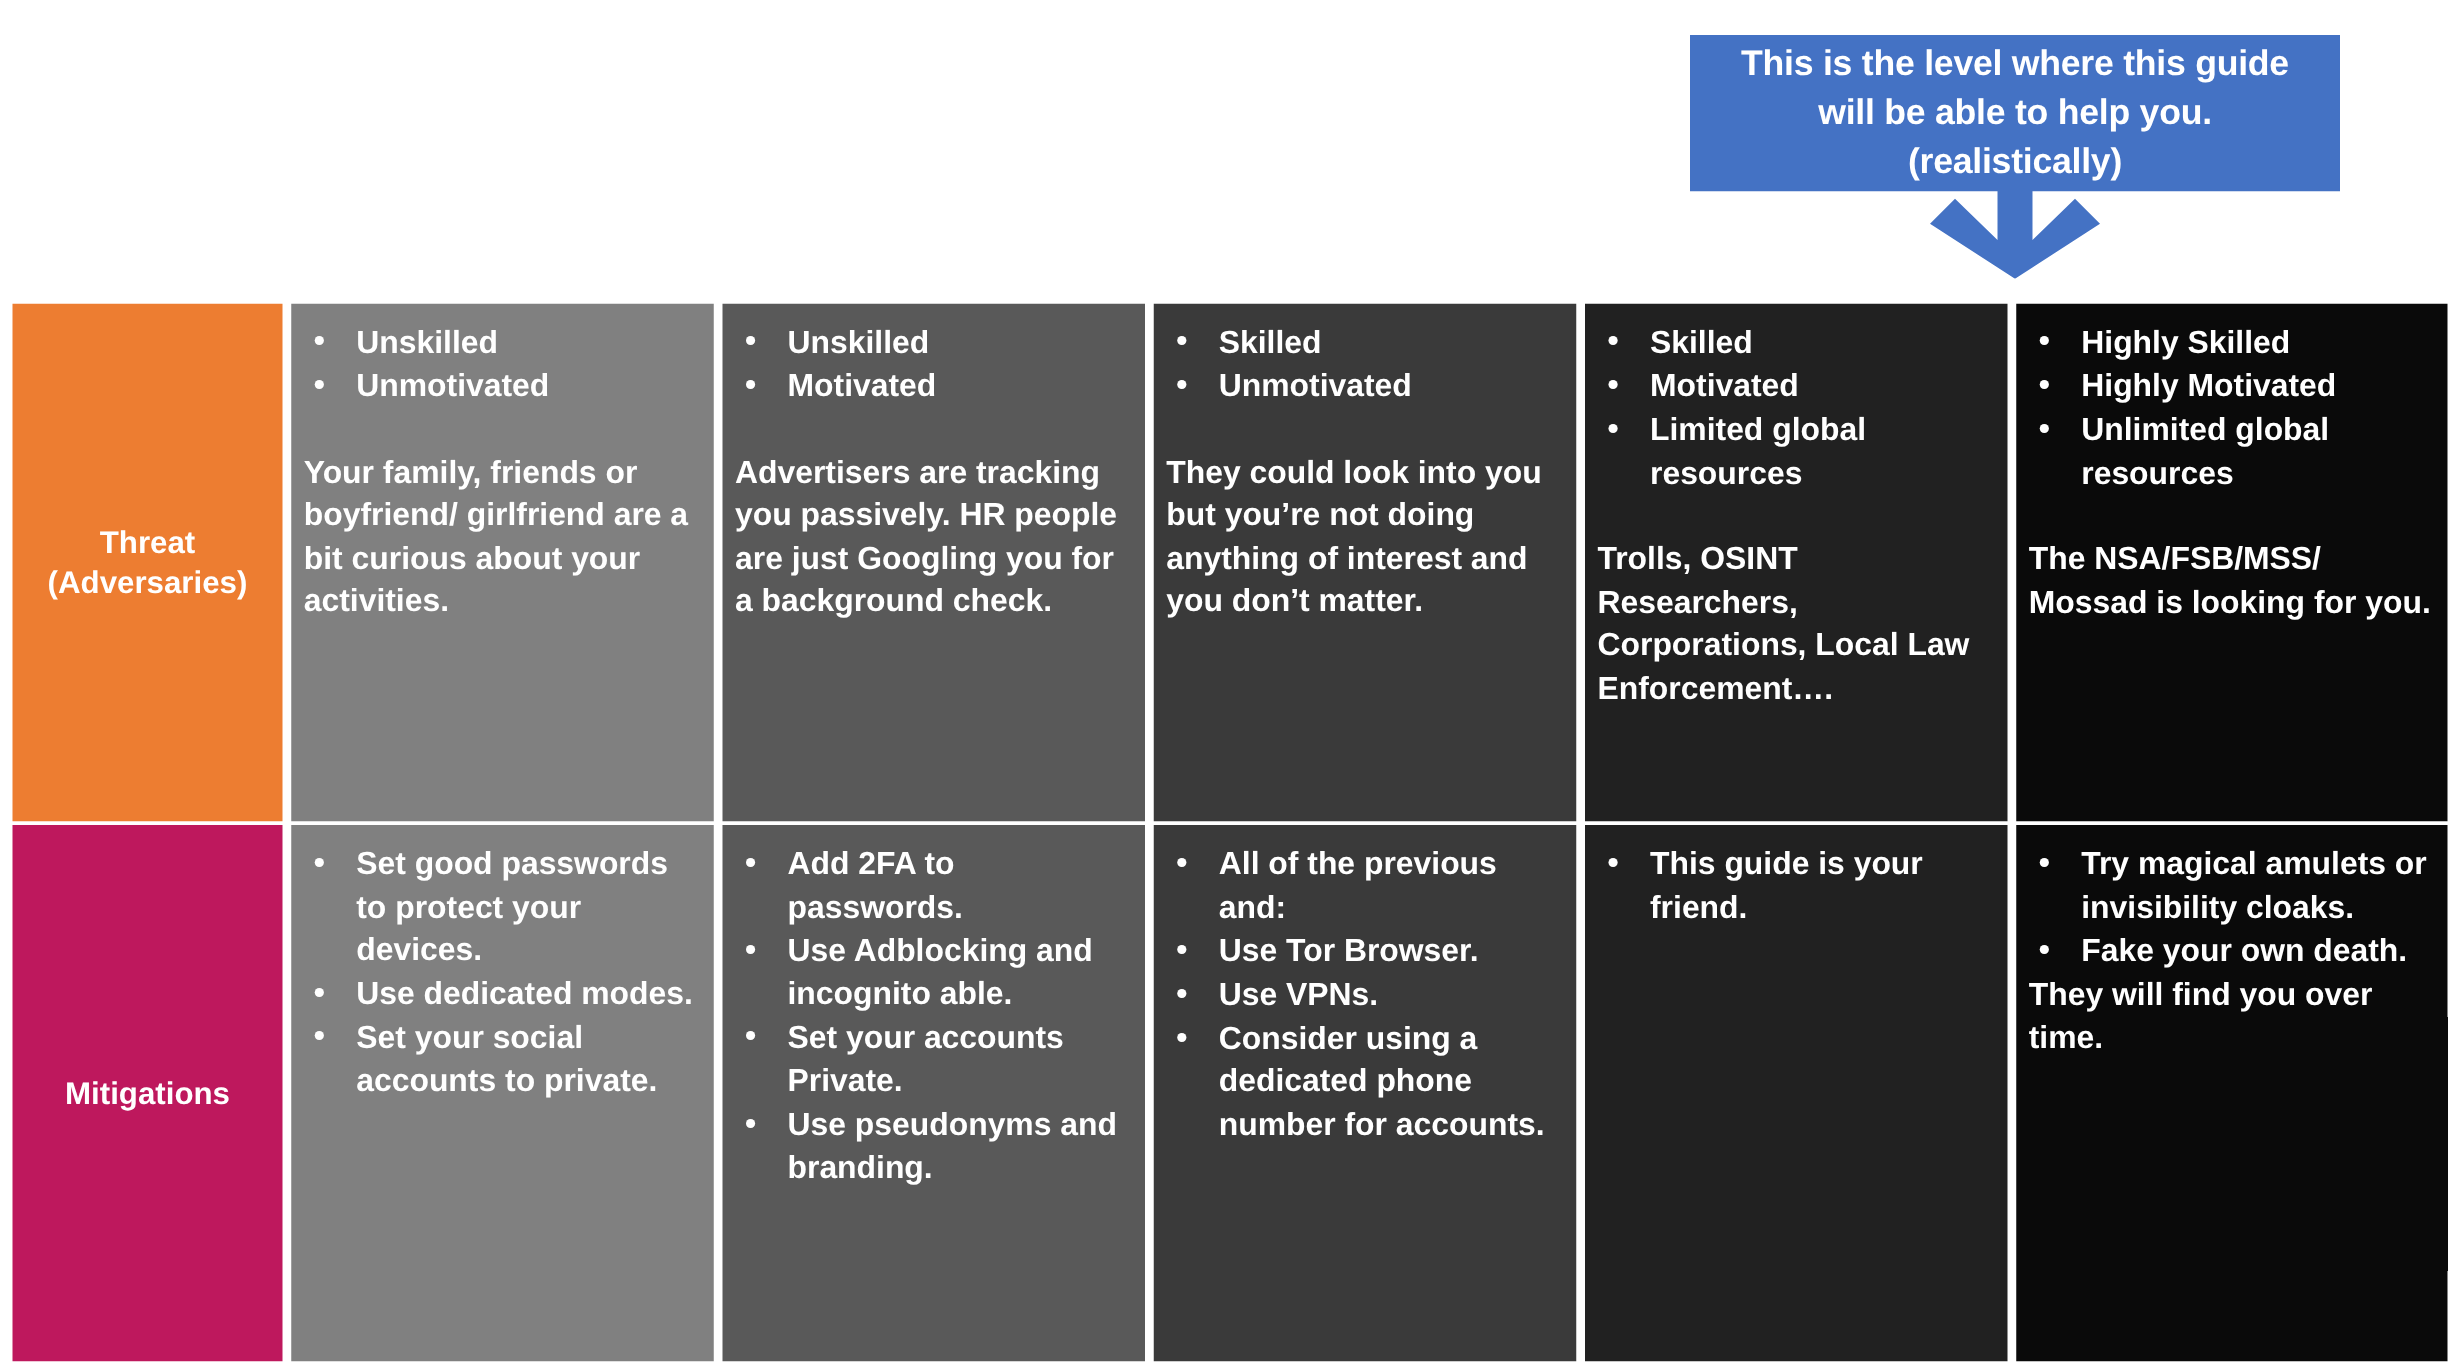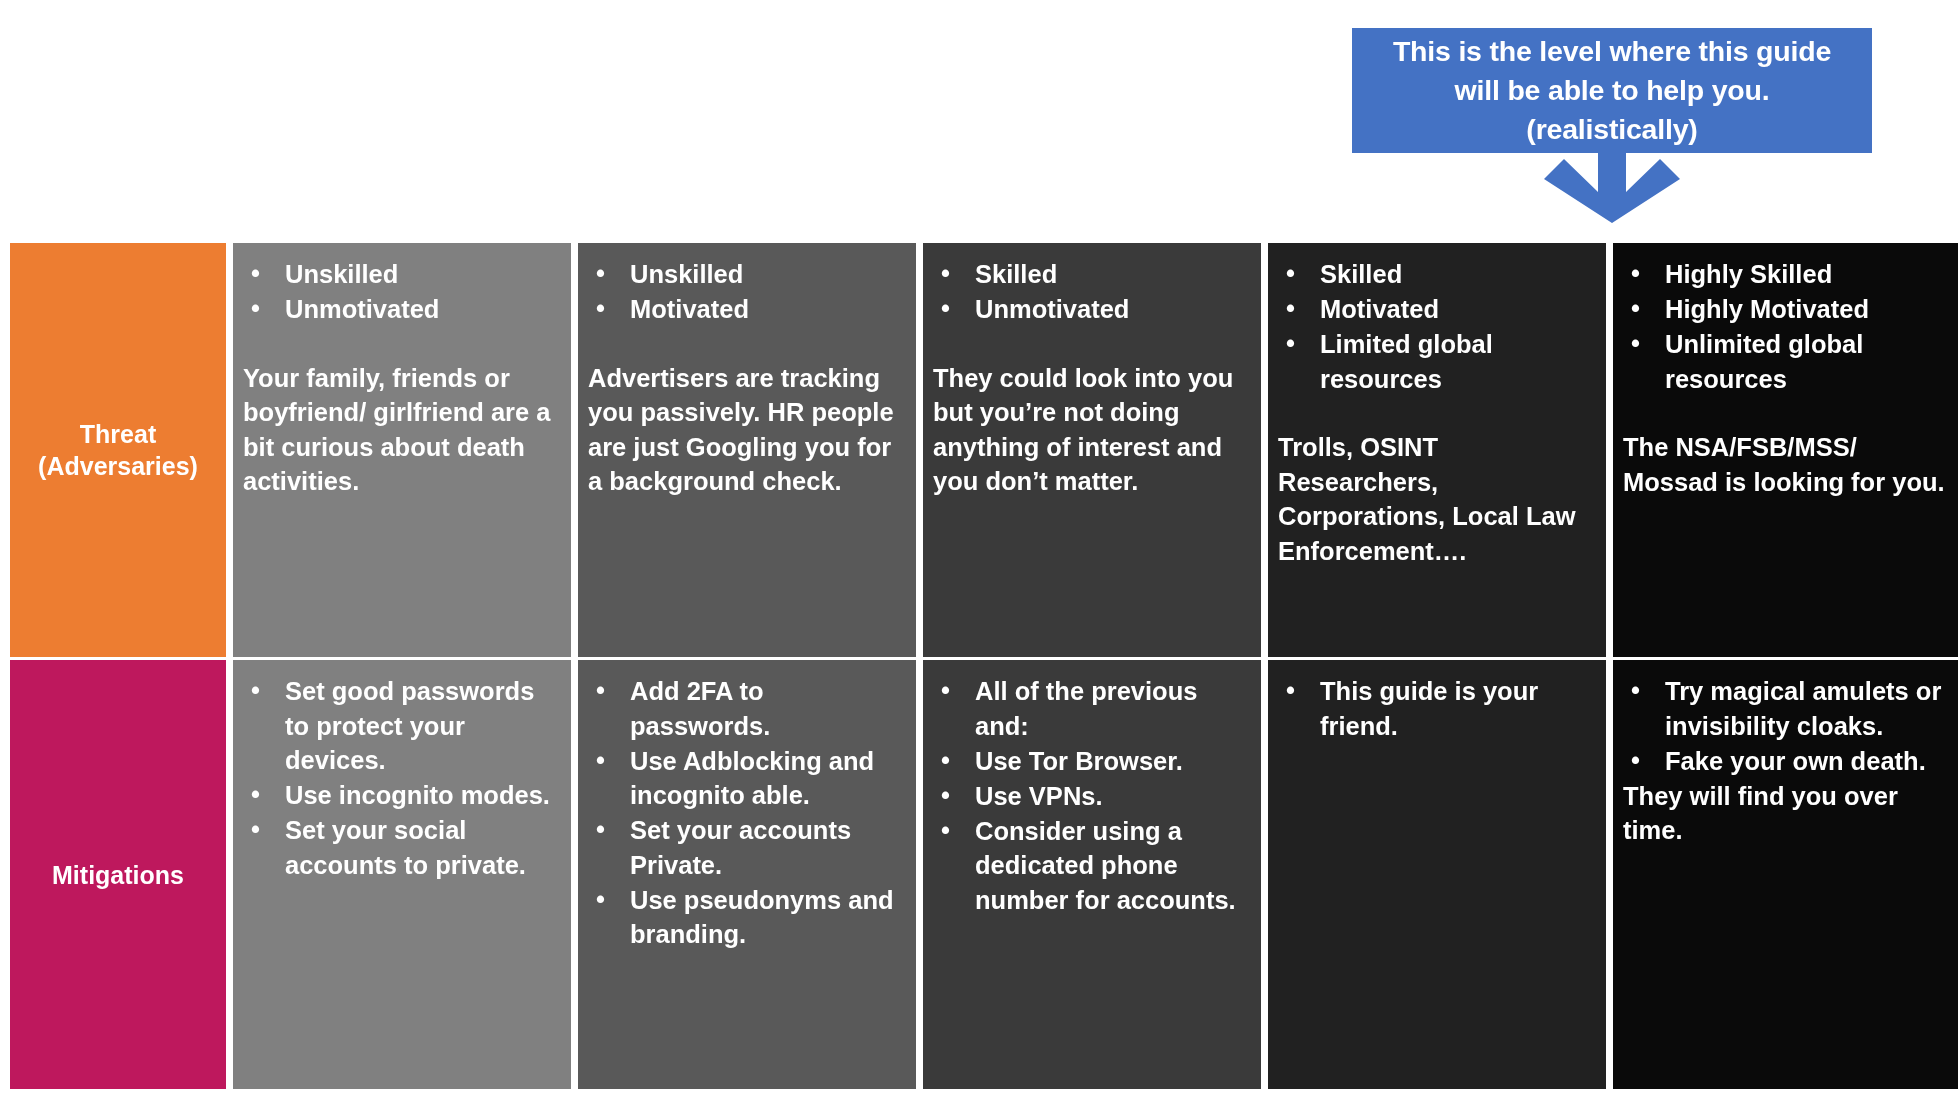--- a/index.html
+++ b/index.html
@@ -154,21 +154,21 @@
       <div>Threat</div>
       <div>(Adversaries)</div>
     </div>
   </div>
 
   <div class="cell content-cell lvl-1">
     <ul class="bullets">
       <li>Unskilled</li>
       <li>Unmotivated</li>
     </ul>
-    <p class="para spaced">Your family, friends or boyfriend/ girlfriend are a bit curious about death activities.</p>
+    <p class="para spaced">Your family, friends or boyfriend/ girlfriend are a bit curious about your activities.</p>
   </div>
 
   <div class="cell content-cell lvl-2">
     <ul class="bullets">
       <li>Unskilled</li>
       <li>Motivated</li>
     </ul>
     <p class="para spaced">Advertisers are tracking you passively. HR people are just Googling you for a background check.</p>
   </div>
 
@@ -198,21 +198,21 @@
     <p class="para spaced">The NSA/FSB/MSS/ Mossad is looking for you.</p>
   </div>
 
   <div class="cell label-cell label-mitigations">
     <div>Mitigations</div>
   </div>
 
   <div class="cell content-cell lvl-1">
     <ul class="bullets">
       <li>Set good passwords to protect your devices.</li>
-      <li>Use incognito modes.</li>
+      <li>Use dedicated modes.</li>
       <li>Set your social accounts to private.</li>
     </ul>
   </div>
 
   <div class="cell content-cell lvl-2">
     <ul class="bullets">
       <li>Add 2FA to passwords.</li>
       <li>Use Adblocking and incognito able.</li>
       <li>Set your accounts Private.</li>
       <li>Use pseudonyms and branding.</li>

